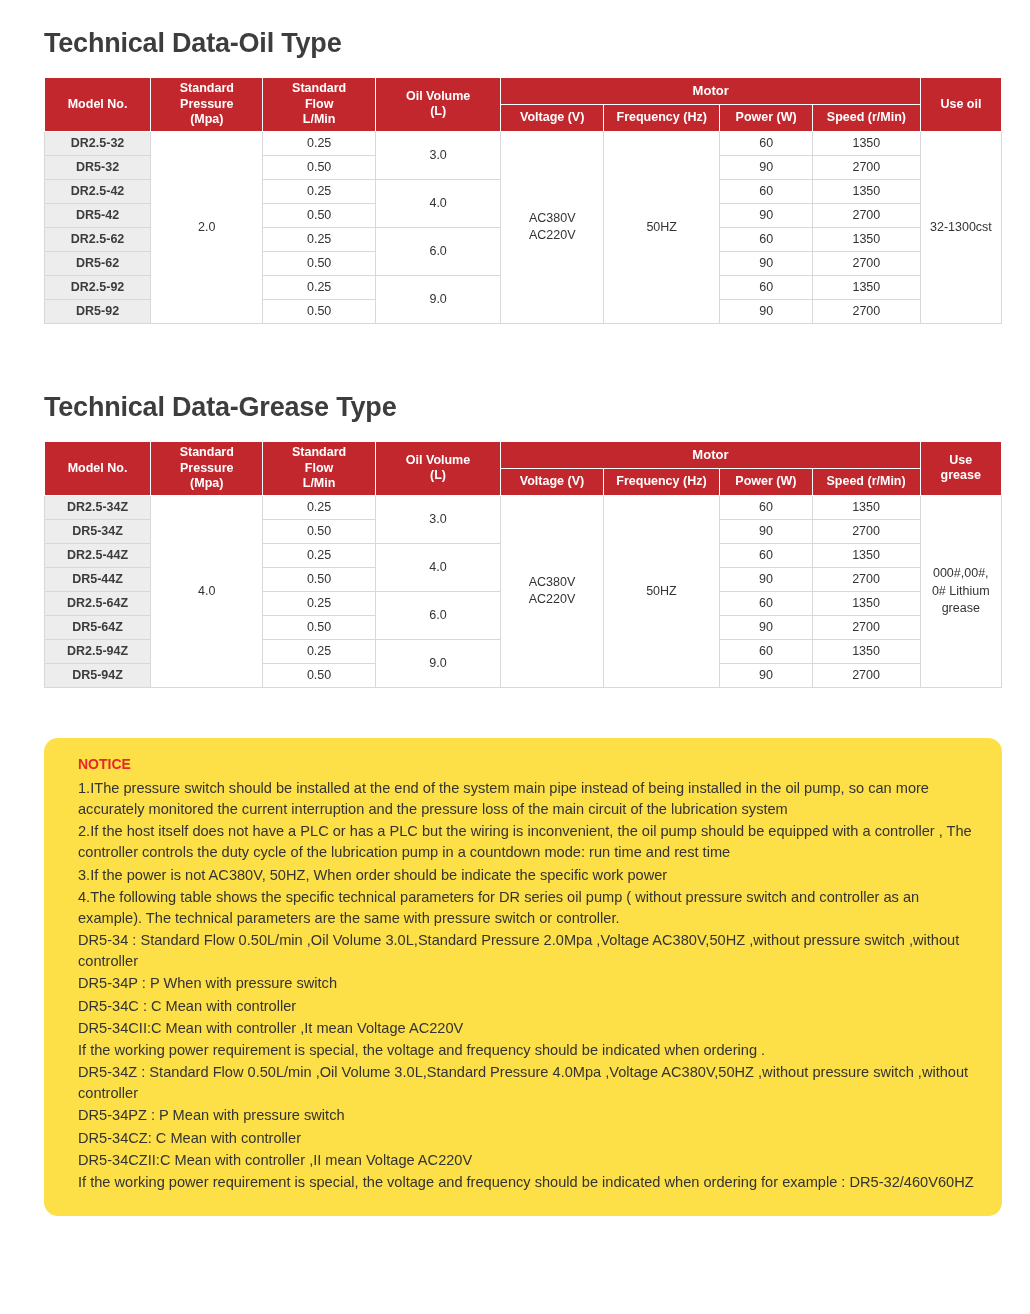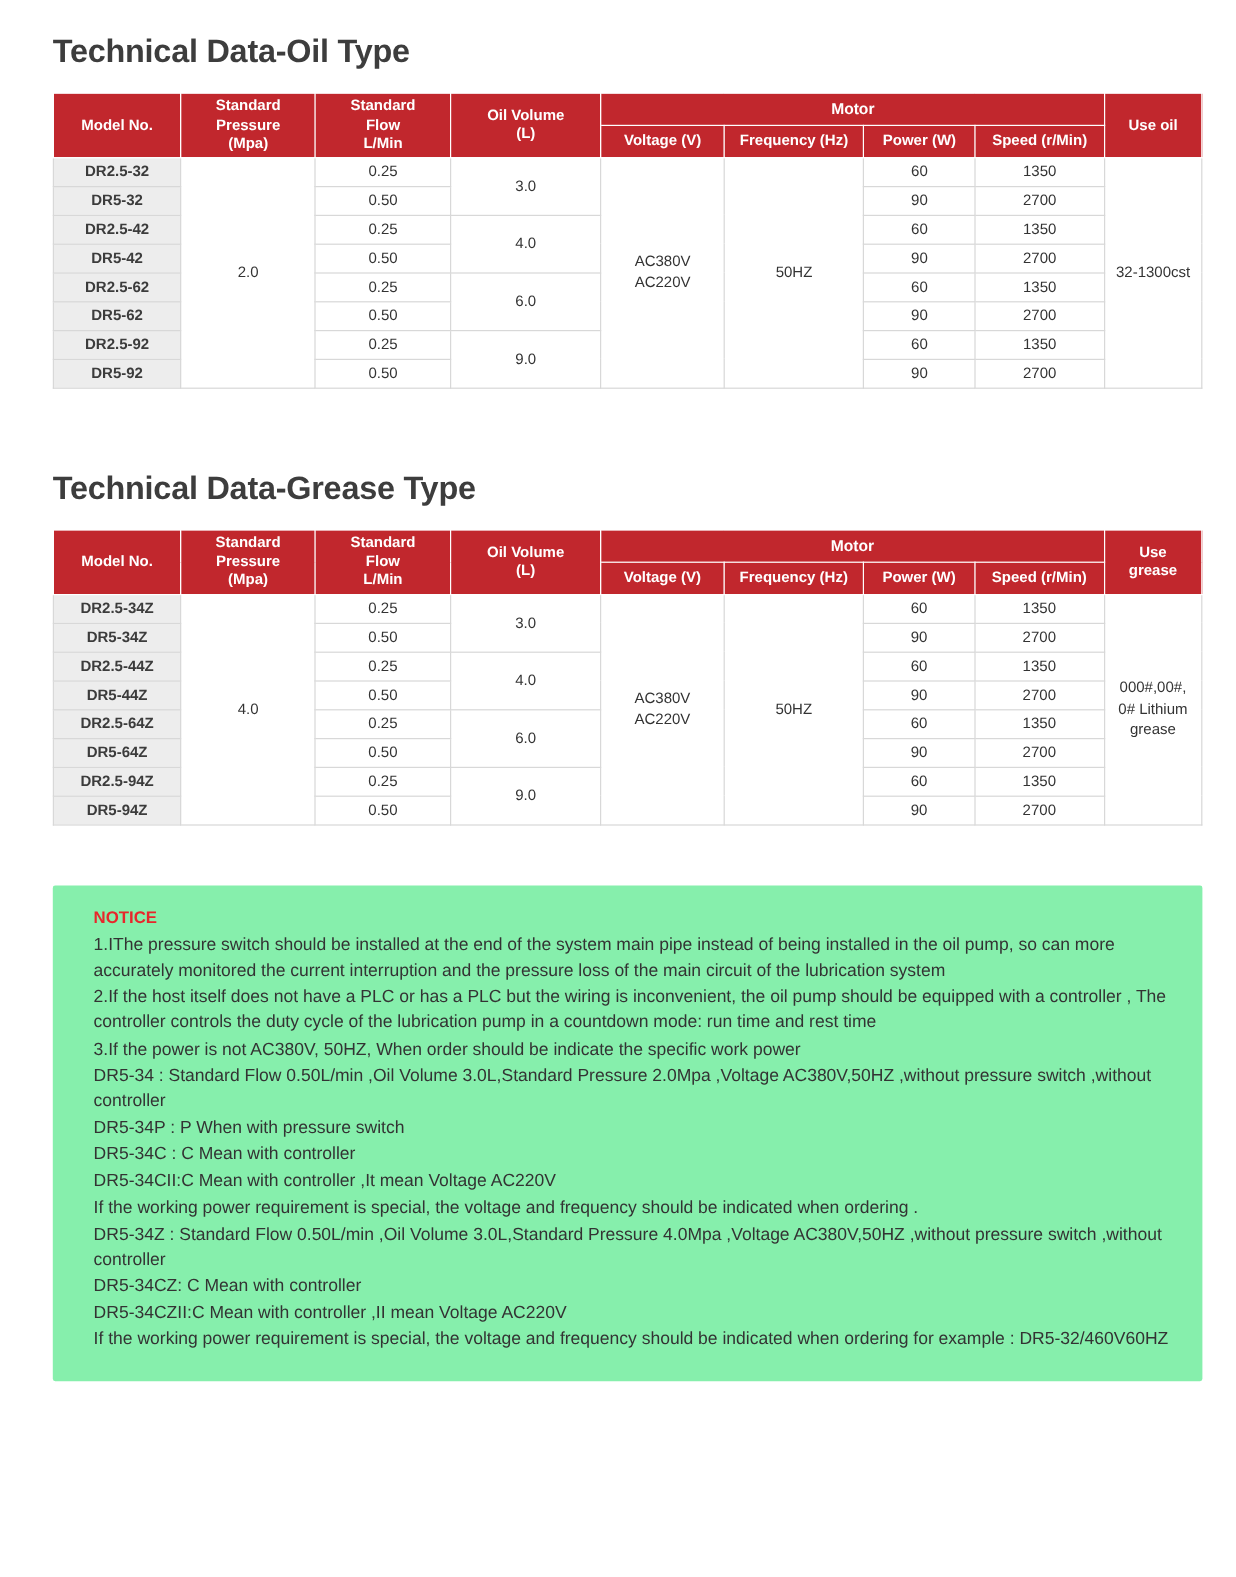--- a/index.html
+++ b/index.html
@@ -66,22 +66,22 @@
   .col-pow { width: 94px; }
   .col-speed { width: 110px; }
   .col-use { width: 82px; }
   .multiline { white-space: pre-line; line-height: 1.4; }
 
   .notice-box {
     position: absolute;
     left: 44px;
     top: 738px;
     width: 958px;
-    background: #86efac;
-    border-radius: 2px;
+    background: #fde047;
+    border-radius: 14px;
     padding: 18px 28px 22px 34px;
   }
   .notice-title {
     color: #e8262b;
     font-weight: bold;
     font-size: 14px;
     margin-bottom: 6px;
   }
   .notice-p {
     color: #333333;
@@ -268,24 +268,26 @@
         </tr>
       </tbody>
     </table>
   </div>
 
   <div class="notice-box">
     <div class="notice-title">NOTICE</div>
     <p class="notice-p">1.IThe pressure switch  should be installed  at the end of the system main pipe instead of being installed in the oil pump, so  can  more accurately monitored the current interruption and the pressure loss of  the main circuit of the lubrication system</p>
     <p class="notice-p">2.If the host itself does not have a PLC or has a PLC but the wiring is inconvenient, the oil pump should be equipped with a controller , The controller controls the duty cycle of the lubrication pump in a countdown mode: run time and rest time</p>
     <p class="notice-p">3.If the power is not AC380V, 50HZ, When order should be indicate the specific work power</p>
+    <p class="notice-p">4.The following table shows the specific technical parameters for DR series oil pump ( without pressure switch and controller as an example). The technical parameters  are the same with pressure switch or controller.</p>
     <p class="notice-p">DR5-34 :  Standard Flow 0.50L/min ,Oil Volume 3.0L,Standard Pressure  2.0Mpa ,Voltage AC380V,50HZ ,without pressure switch ,without controller</p>
     <p class="notice-p">DR5-34P : P When with pressure switch</p>
     <p class="notice-p">DR5-34C :  C Mean with controller</p>
     <p class="notice-p">DR5-34CII:C Mean with controller ,It mean Voltage AC220V</p>
     <p class="notice-p">If the working power requirement is special, the voltage and frequency should be indicated when ordering  .</p>
     <p class="notice-p">DR5-34Z :  Standard Flow 0.50L/min ,Oil Volume 3.0L,Standard Pressure  4.0Mpa ,Voltage AC380V,50HZ ,without pressure switch ,without controller</p>
+    <p class="notice-p">DR5-34PZ : P Mean with pressure switch</p>
     <p class="notice-p">DR5-34CZ: C Mean with controller</p>
     <p class="notice-p">DR5-34CZII:C Mean with controller ,II mean Voltage AC220V</p>
     <p class="notice-p">If the working power requirement is special, the voltage and frequency should be indicated when ordering  for example : DR5-32/460V60HZ</p>
   </div>
 
 </div>
 
 </body></html>

